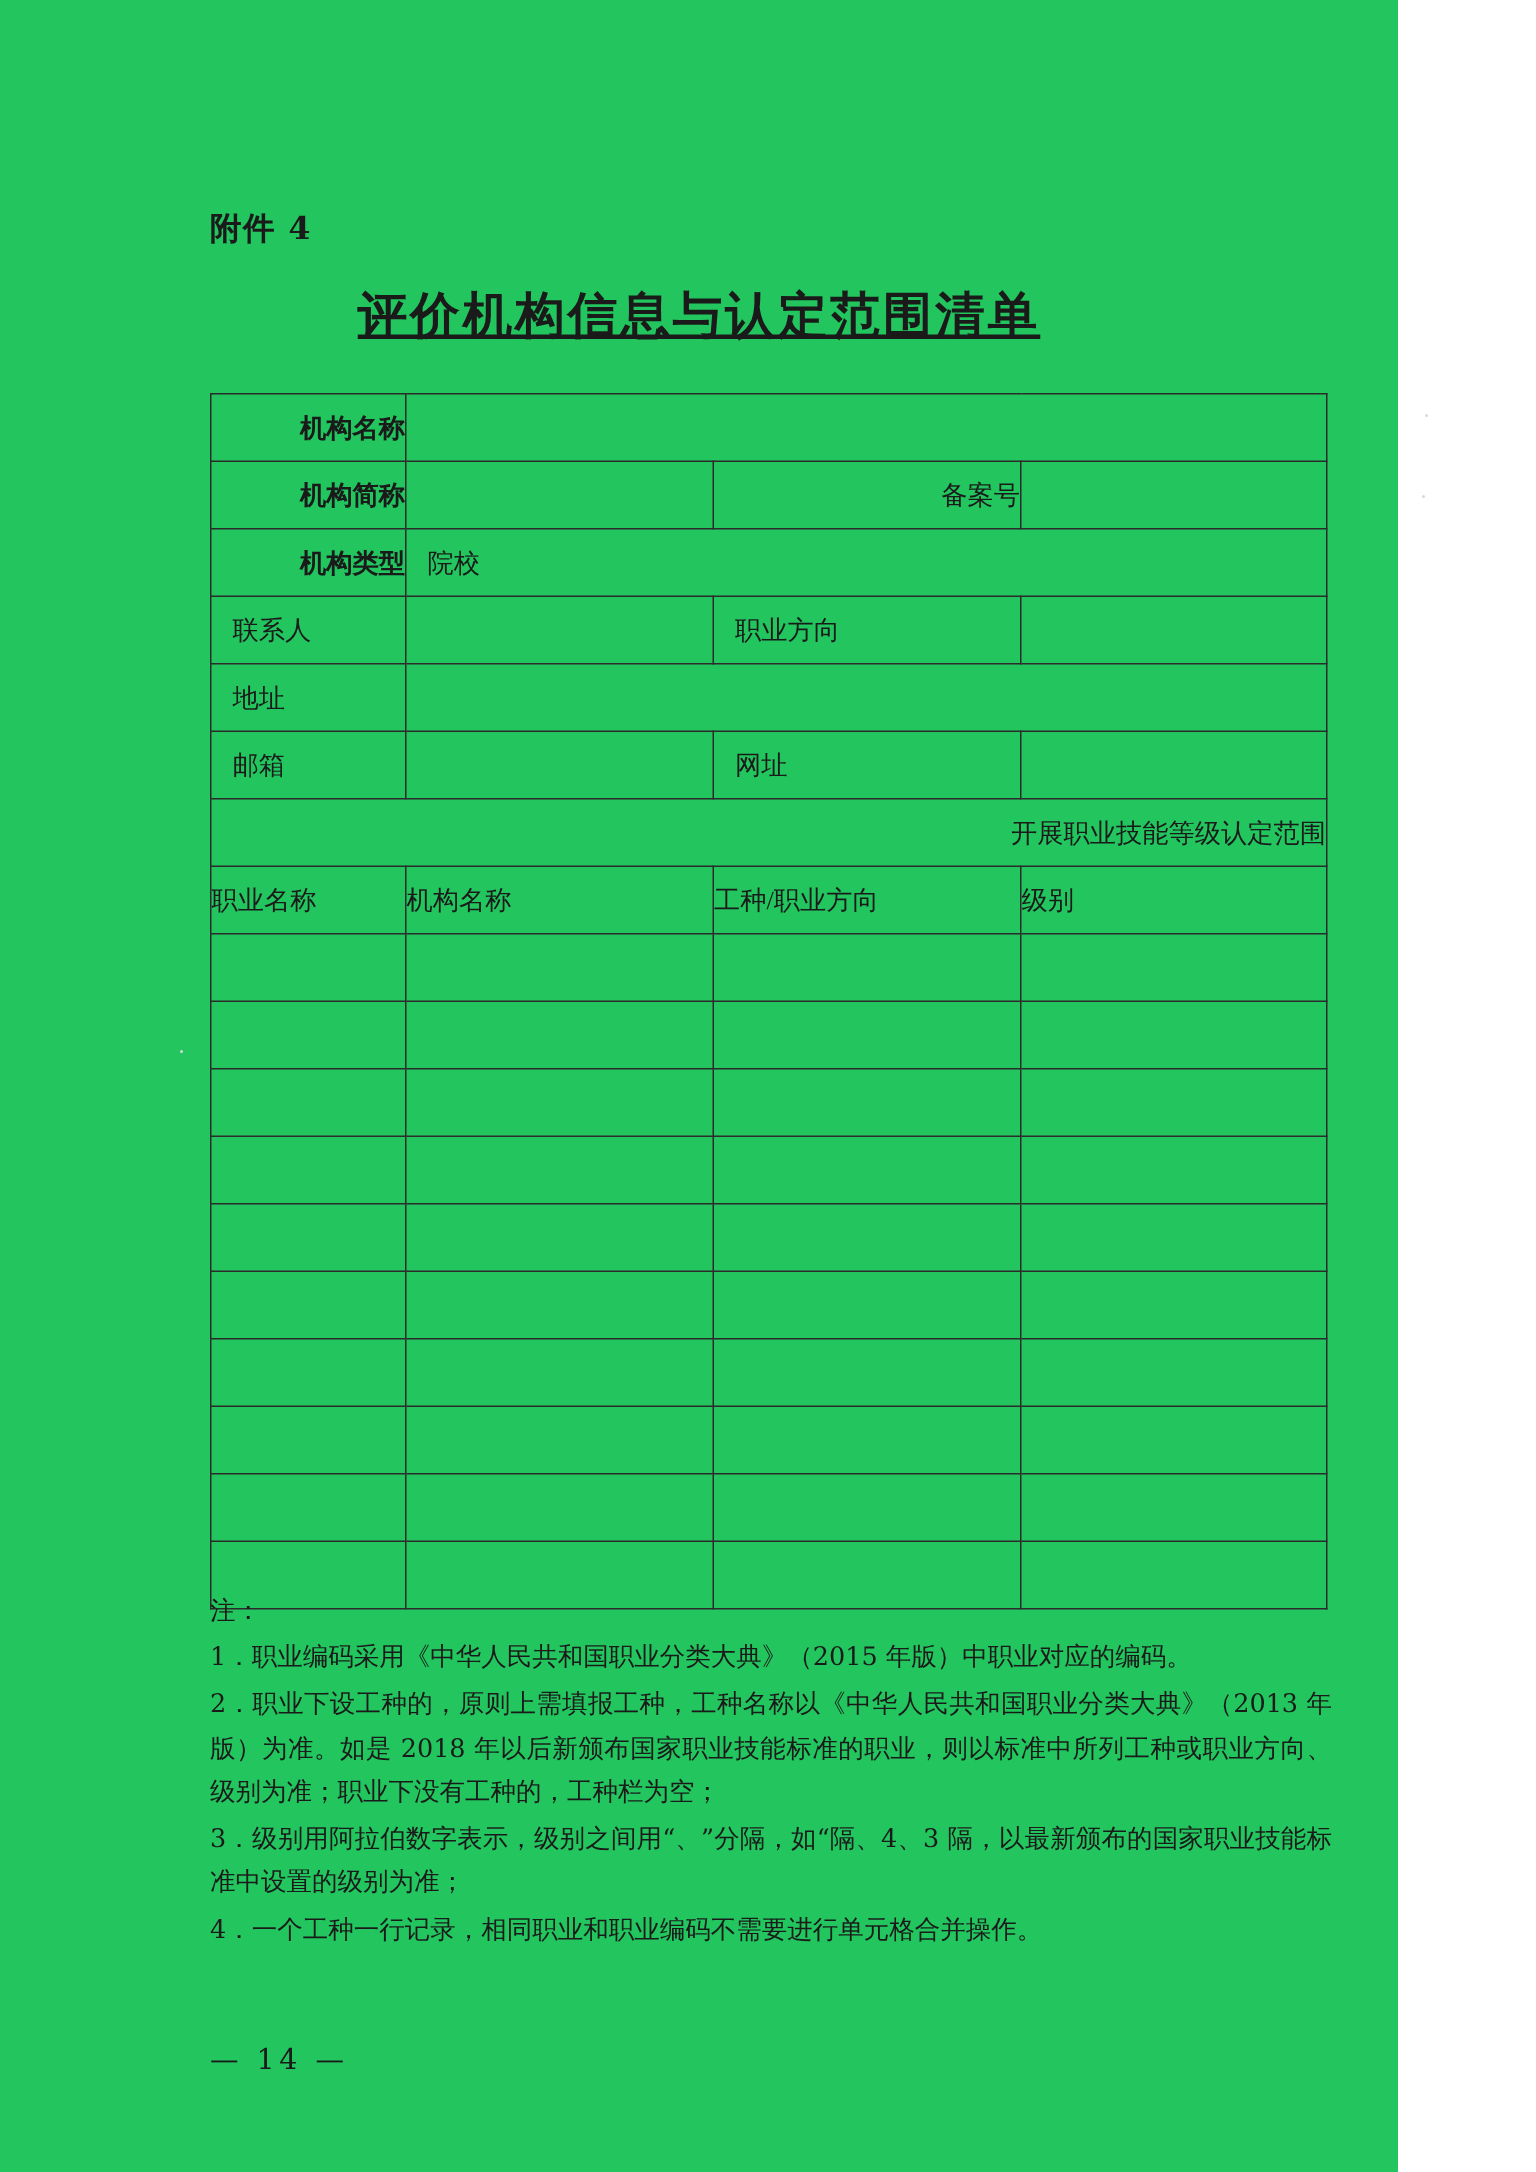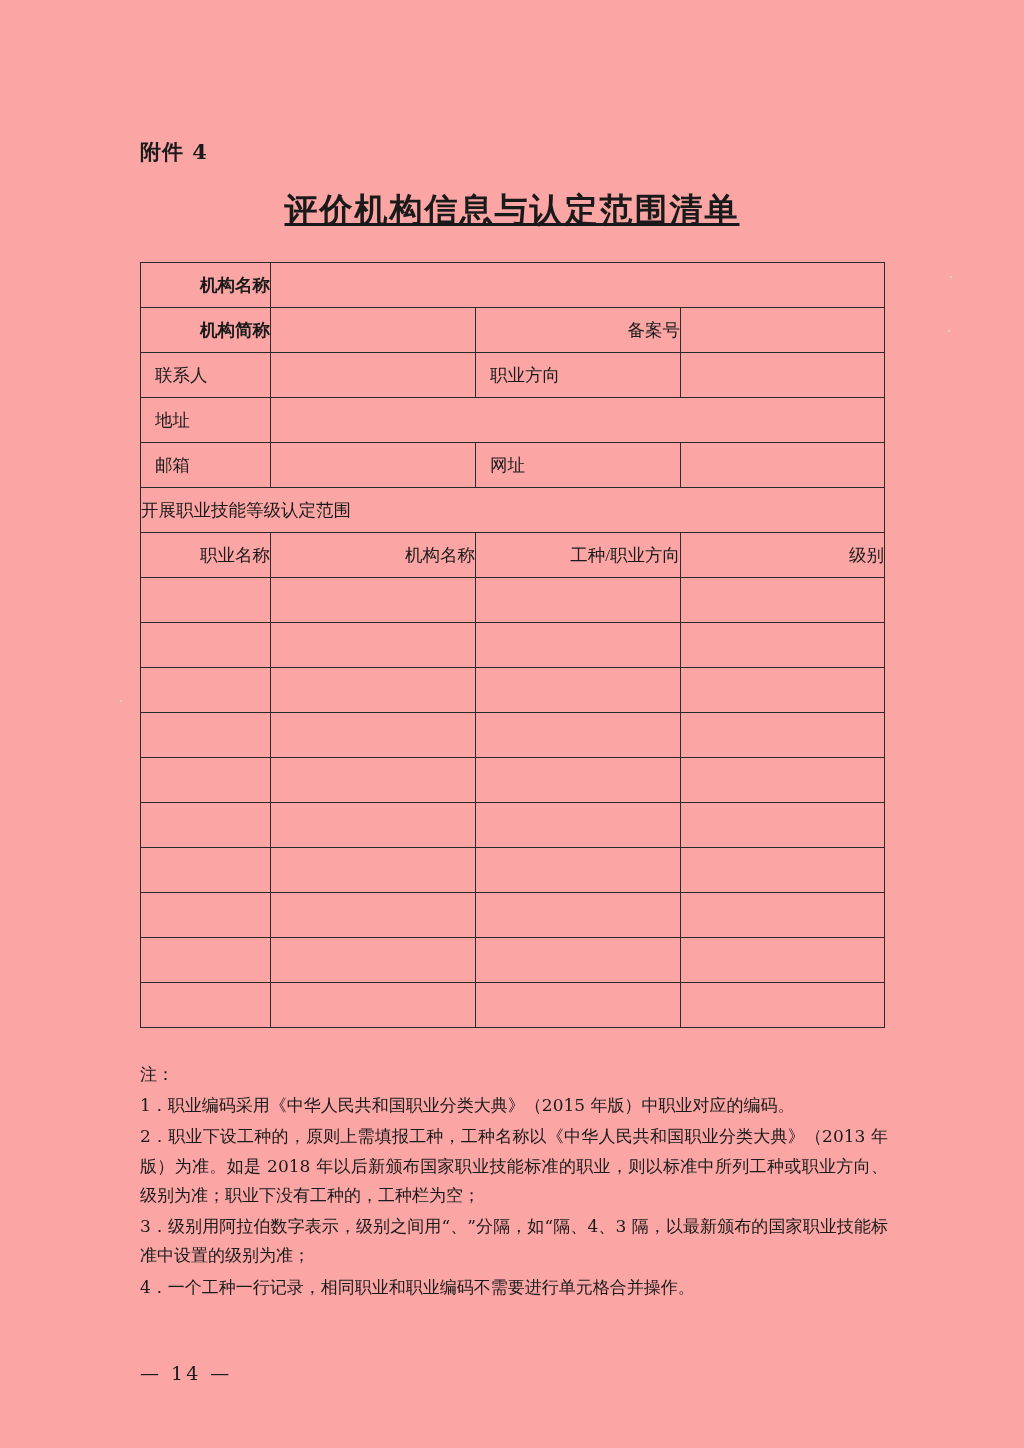--- a/index.html
+++ b/index.html
@@ -11,23 +11,23 @@
     width: 1024px;
     height: 1448px;
     font-family: "Liberation Serif", "DejaVu Serif", serif;
     color: #1a1a1a;
     position: relative;
     overflow: hidden;
   }
   .page {
     position: absolute;
     left: 0; top: 0;
-    width: 1024px;
+    width: 932px;
     height: 1448px;
-    background: #fca5a5;
+    background: #22c55e;
   }
   .attachment-label {
     position: absolute;
     left: 140px;
     top: 138px;
     font-size: 21px;
     font-weight: bold;
     letter-spacing: 1px;
     font-family: "DejaVu Serif", "Liberation Serif", serif;
   }
@@ -65,26 +65,26 @@
   }
   .lbl-left {
     text-align: left;
     padding-left: 14px !important;
     font-size: 17.5px;
   }
   .center {
     text-align: right;
   }
   .section-head {
+    text-align: right;
+    font-size: 17.5px;
+    height: 42px;
+  }
+  .col-head {
     text-align: left;
-    font-size: 17.5px;
-    height: 42px;
-  }
-  .col-head {
-    text-align: right;
     font-size: 17.5px;
     height: 44px;
   }
   .blank-row td {
     height: 45px;
   }
   .notes {
     position: absolute;
     left: 140px;
     top: 1060px;
@@ -137,20 +137,24 @@
         <td class="lbl">机构名称</td>
         <td colspan="3"></td>
       </tr>
       <tr>
         <td class="lbl">机构简称</td>
         <td></td>
         <td class="center">备案号</td>
         <td></td>
       </tr>
       <tr>
+        <td class="lbl">机构类型</td>
+        <td colspan="3" class="lbl-left">院校</td>
+      </tr>
+      <tr>
         <td class="lbl-left">联系人</td>
         <td></td>
         <td class="lbl-left">职业方向</td>
         <td></td>
       </tr>
       <tr>
         <td class="lbl-left">地址</td>
         <td colspan="3"></td>
       </tr>
       <tr>

